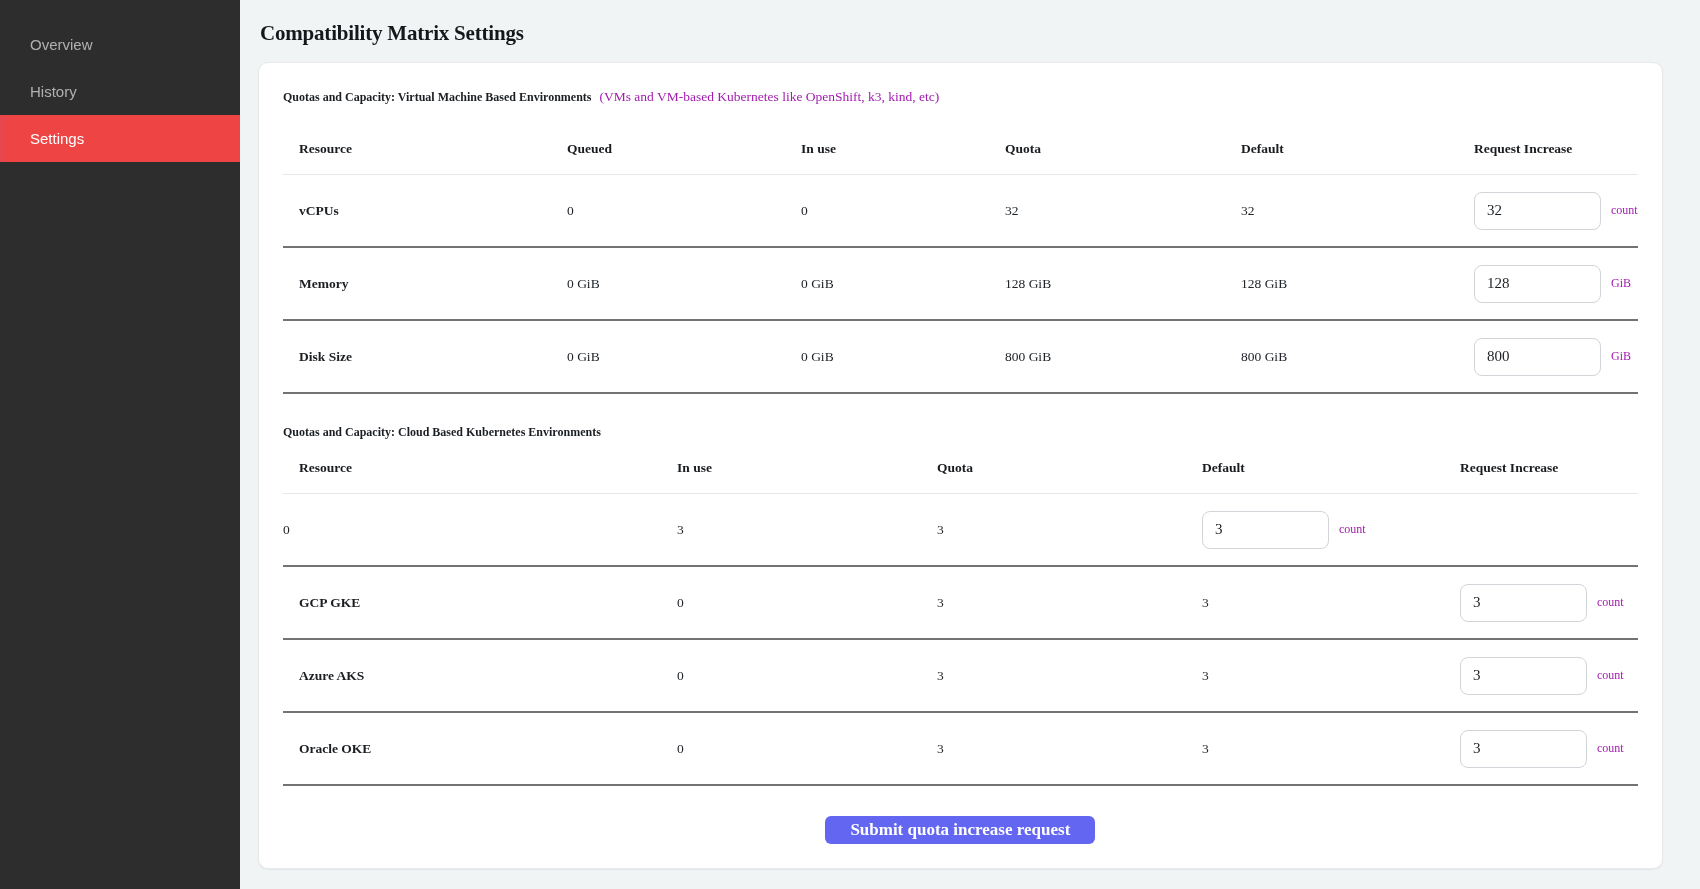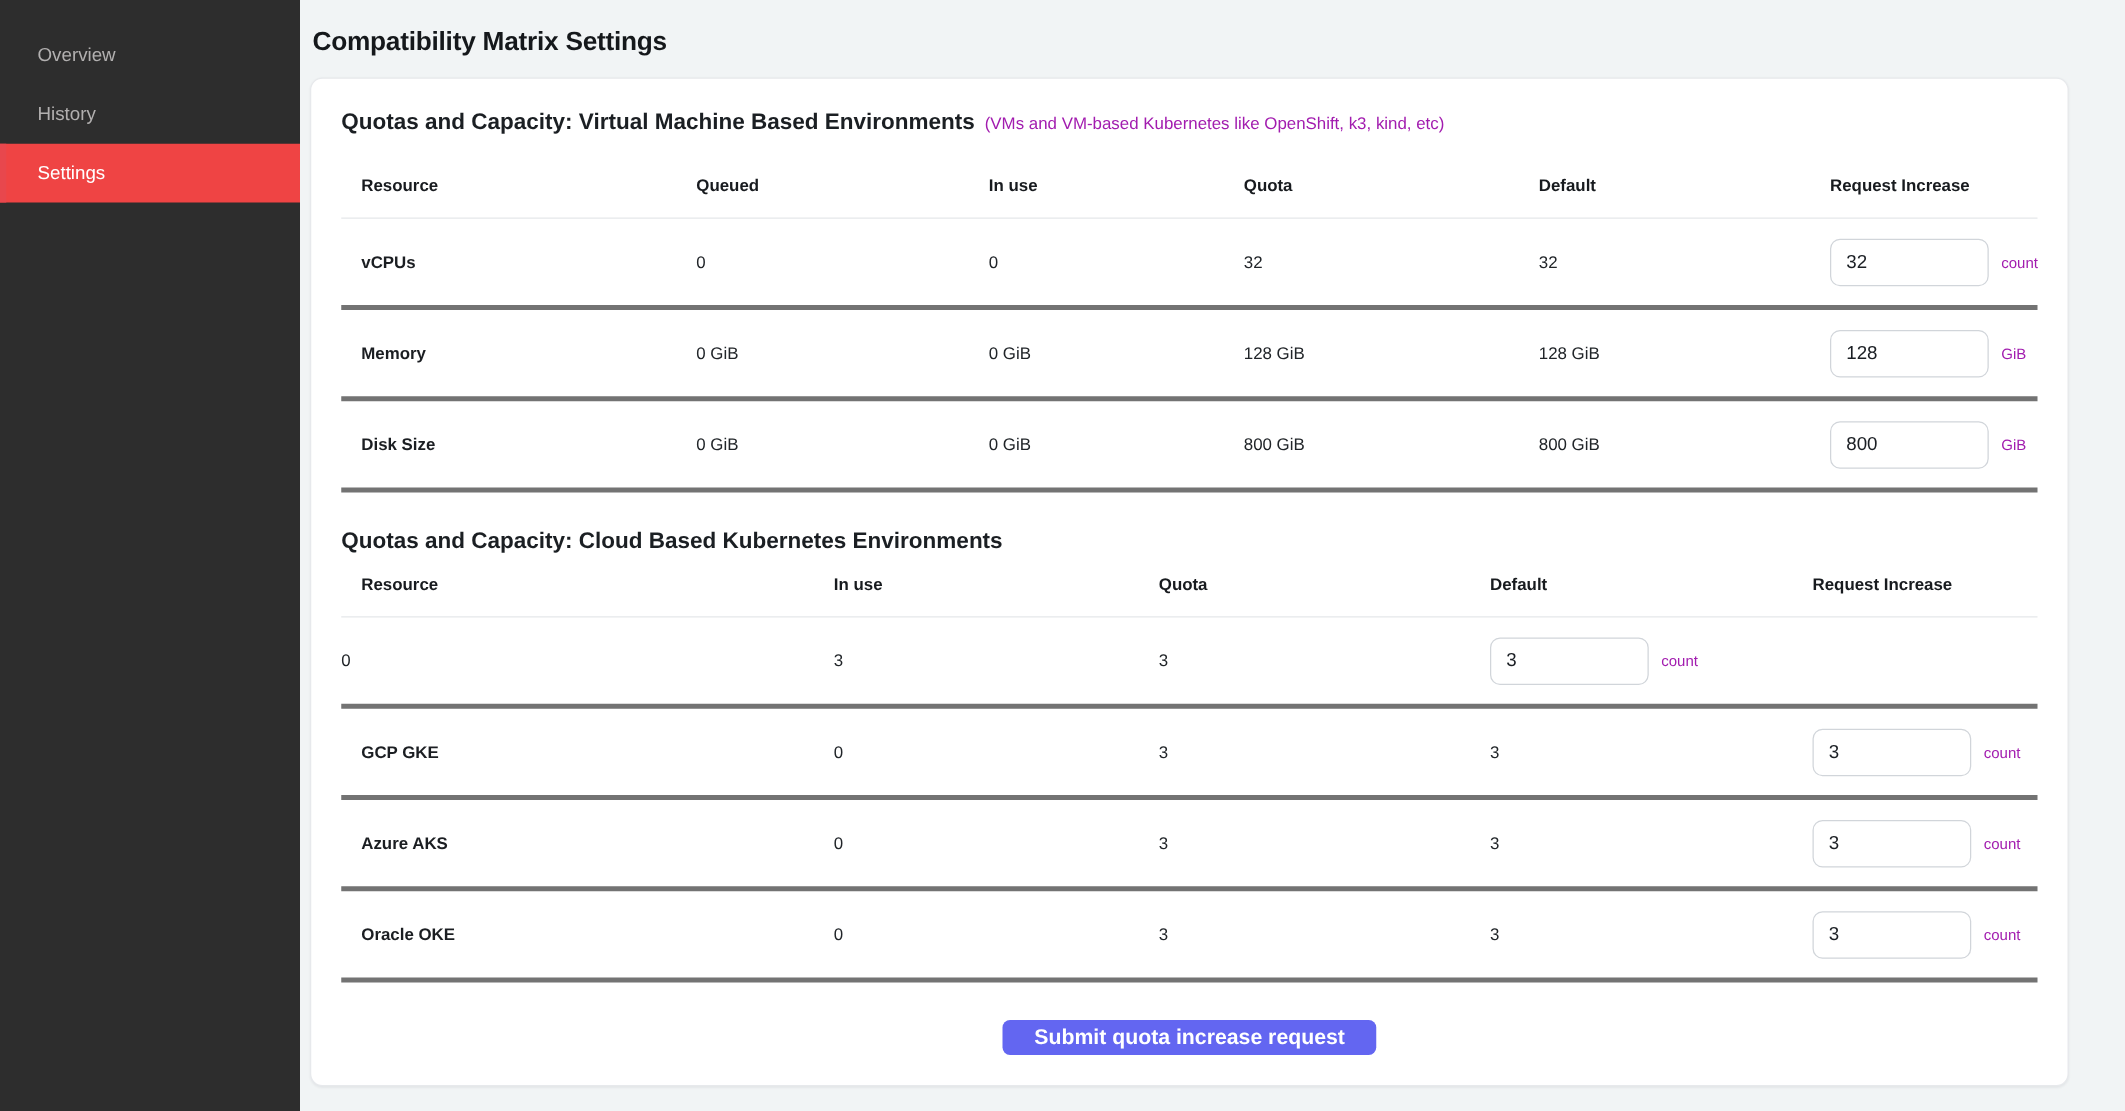--- a/index.html
+++ b/index.html
@@ -29,48 +29,48 @@
   }
   .nav-item.active { background: #ef4444; color: #ffffff; }
   .nav-item .indicator {
     display: none;
     position: absolute; left: 0; top: 0; bottom: 0; width: 5px;
     background: #e8474d;
   }
   .nav-item.active .indicator { display: block; }
 
   
-  .main { flex: 1; padding: 0 8px; }
+  .main { flex: 1; padding: 0 18px; font-family: Liberation Serif, serif; }
   .page-title {
     margin: 21px 0 0 2px;
     font-size: 21px; font-weight: 700;
     letter-spacing: -0.2px;
     color: #15181b;
     line-height: 25px;
   }
   .card {
     margin-top: 16px;
     background: #ffffff;
     border: 1px solid #e7e9ec;
     border-radius: 10px;
     box-shadow: 0 1px 2px rgba(16,24,40,0.06);
     padding: 24px;
   }
 
   .section-head { display: flex; align-items: baseline; gap: 8px; margin-bottom: 16px; }
   .section-head.second { margin-top: 28px; margin-bottom: 0; }
-  .section-title { font-size: 18px; font-weight: 700; color: #1b1f23; line-height: 20px; }
+  .section-title { font-size: 12px; font-weight: 700; color: #1b1f23; line-height: 20px; }
   .section-sub { font-size: 13.5px; font-weight: 400; color: #a21caf; }
 
   
   .t1 { display: grid; grid-template-columns: 284px 234px 204px 236px 233px 1fr; }
   .t2 { display: grid; grid-template-columns: 394px 260px 265px 258px 1fr; }
   .thead { height: 52px; border-bottom: 1px solid #e5e7ea; }
   .thead .cell { font-weight: 700; color: #181b1f; }
-  .trow { height: 73px; border-bottom: 4px solid #737373; }
+  .trow { height: 73px; border-bottom: 2px solid #737373; }
   .cell {
     display: flex; align-items: center;
     font-size: 13.5px; color: #212529;
   }
   .cell.first { padding-left: 16px; }
   .cell.resource { font-weight: 700; color: #1b1e22; }
   .req-cell { gap: 10px; }
   input.qty {
     width: 127px; height: 38px;
     border: 1px solid #d1d5da;

